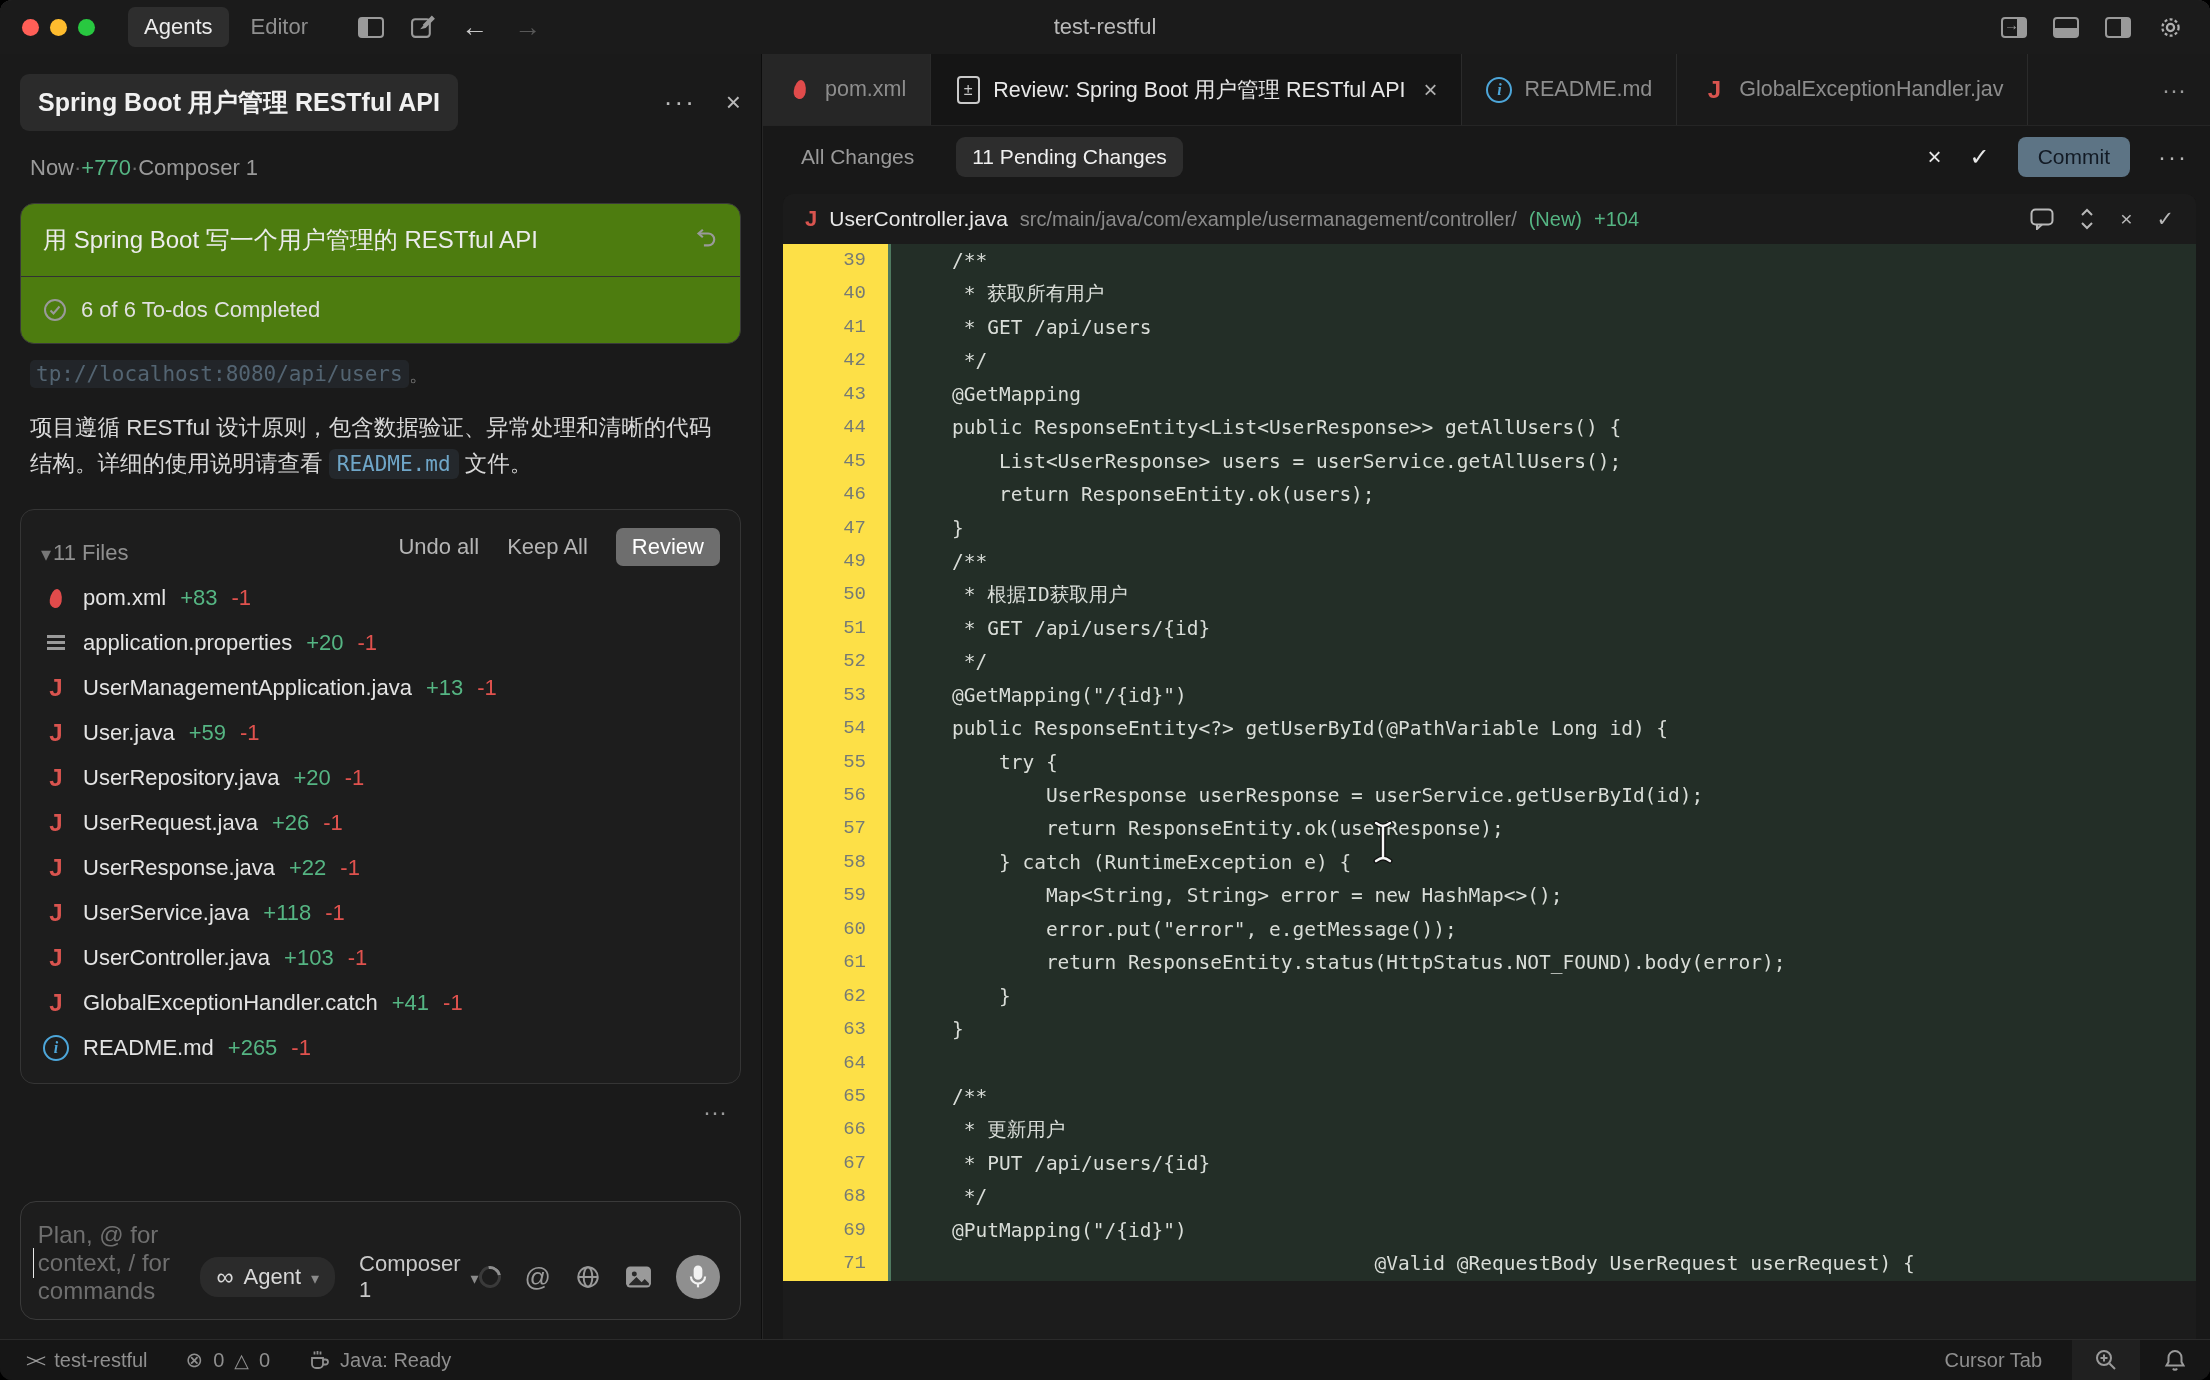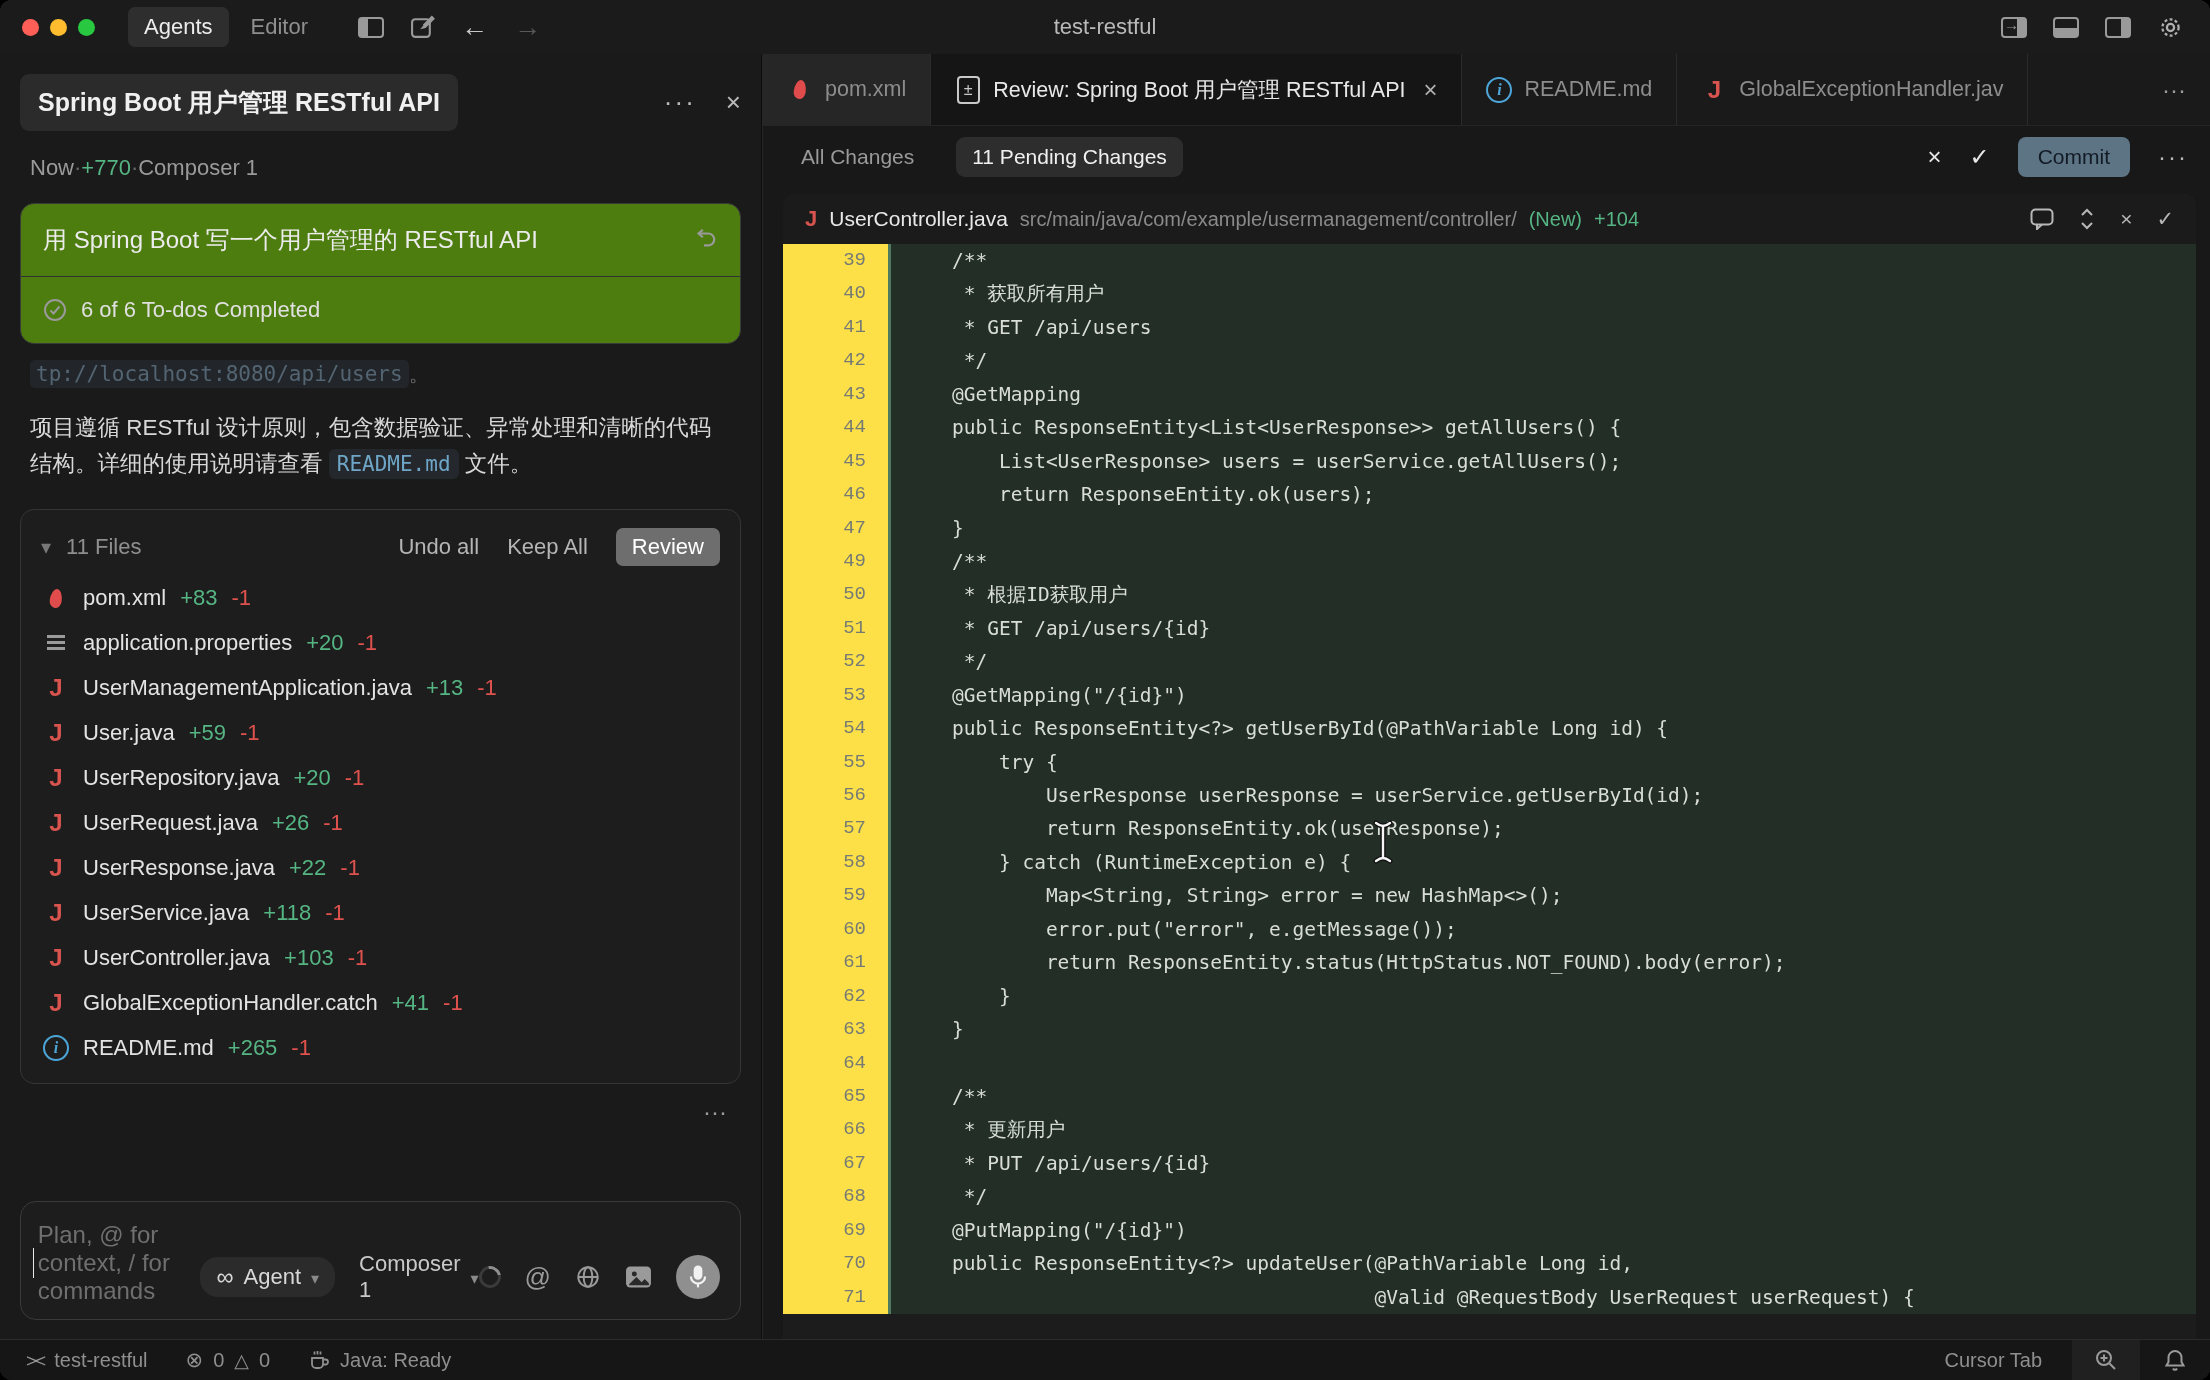--- a/index.html
+++ b/index.html
@@ -48,21 +48,21 @@
   .todos-row { border-top:1px solid #323232; display:flex; align-items:center; gap:14px; padding:20px 22px; color:#e0e0e0; font-size:22px; }
 
   .trunc-line { margin:16px 0 0 10px; font-family:"DejaVu Sans Mono", monospace; font-size:21px; color:#5e7282; opacity:.85; }
   .trunc-line .codechip { background:#24282c; border-radius:5px; padding:2px 6px; }
   .trunc-line .suffix { color:#8a8a8a; font-family:"Liberation Sans", sans-serif; }
 
   .para { margin:22px 0 0 10px; color:#d8d8d8; font-size:22.5px; line-height:1.62; width:690px; }
   .para .codechip { background:#24282c; border-radius:6px; padding:3px 8px; font-family:"DejaVu Sans Mono", monospace; font-size:21px; color:#6fa6c8; }
 
   .files-card { margin-top:26px; border:1px solid #353535; border-radius:14px; background:#1d1d1d; padding:10px 16px 12px 16px; }
-  .fc-header { display:flex; align-items:center; gap:15px; padding:8px 4px 10px 4px; }
+  .fc-header { display:flex; align-items:flex-end; gap:2px; padding:8px 4px 10px 4px; }
   .fc-title { color:#8f8f8f; font-size:22px; }
   .i-chev::before{ content:"▾"; color:#777; font-size:20px; }
   .fc-actions { margin-left:auto; display:flex; align-items:center; gap:28px; }
   .fc-act { color:#b5b5b5; font-size:22px; }
   .fc-act.review { background:#6e6e6e; color:#fff; border-radius:7px; padding:6px 16px; }
   .file-row { display:flex; align-items:center; gap:14px; height:45px; padding:0 6px; font-size:22px; }
   .fname { color:#e3e3e3; }
   .fadd { color:#55b583; } .fdel { color:#e0524e; }
   .ficon { width:26px; flex:0 0 26px; display:flex; justify-content:center; align-items:center; height:28px; }
   .ficon[data-icon="java"]::before { content:"J"; color:#d9544f; font-weight:bold; font-size:24px; }
@@ -560,24 +560,20 @@
             <div class="code-row">
               <span class="ln">68</span>
               <span class="ct">     */</span>
             </div>
 
             <div class="code-row">
               <span class="ln">69</span>
               <span class="ct">    @PutMapping("/{id}")</span>
             </div>
 
-            <div class="code-row">
-              <span class="ln">70</span>
-              <span class="ct">    public ResponseEntity&lt;?&gt; updateUser(@PathVariable Long id,</span>
-            </div>
 
             <div class="code-row">
               <span class="ln">71</span>
               <span class="ct">                                        @Valid @RequestBody UserRequest userRequest) {</span>
             </div>
 
         </div>
       </div>
     </main>
   </div>

